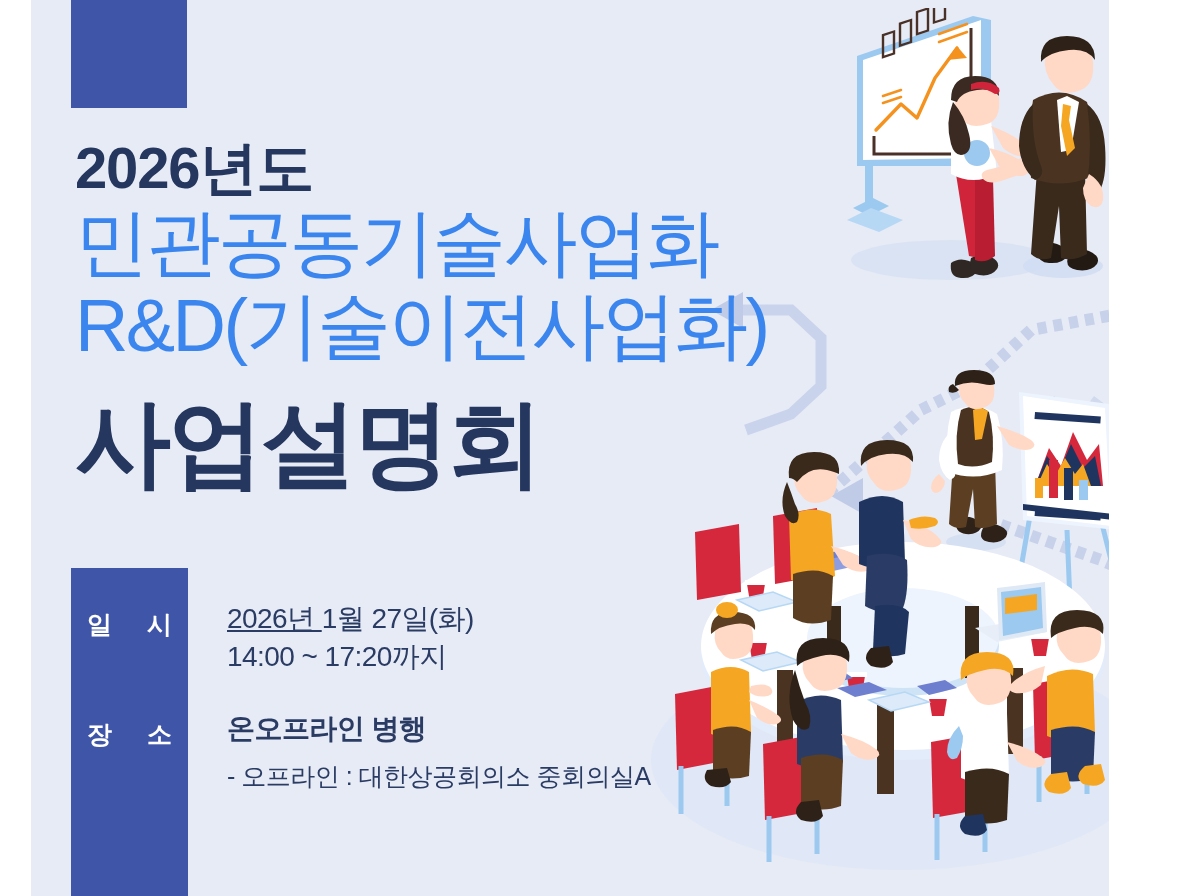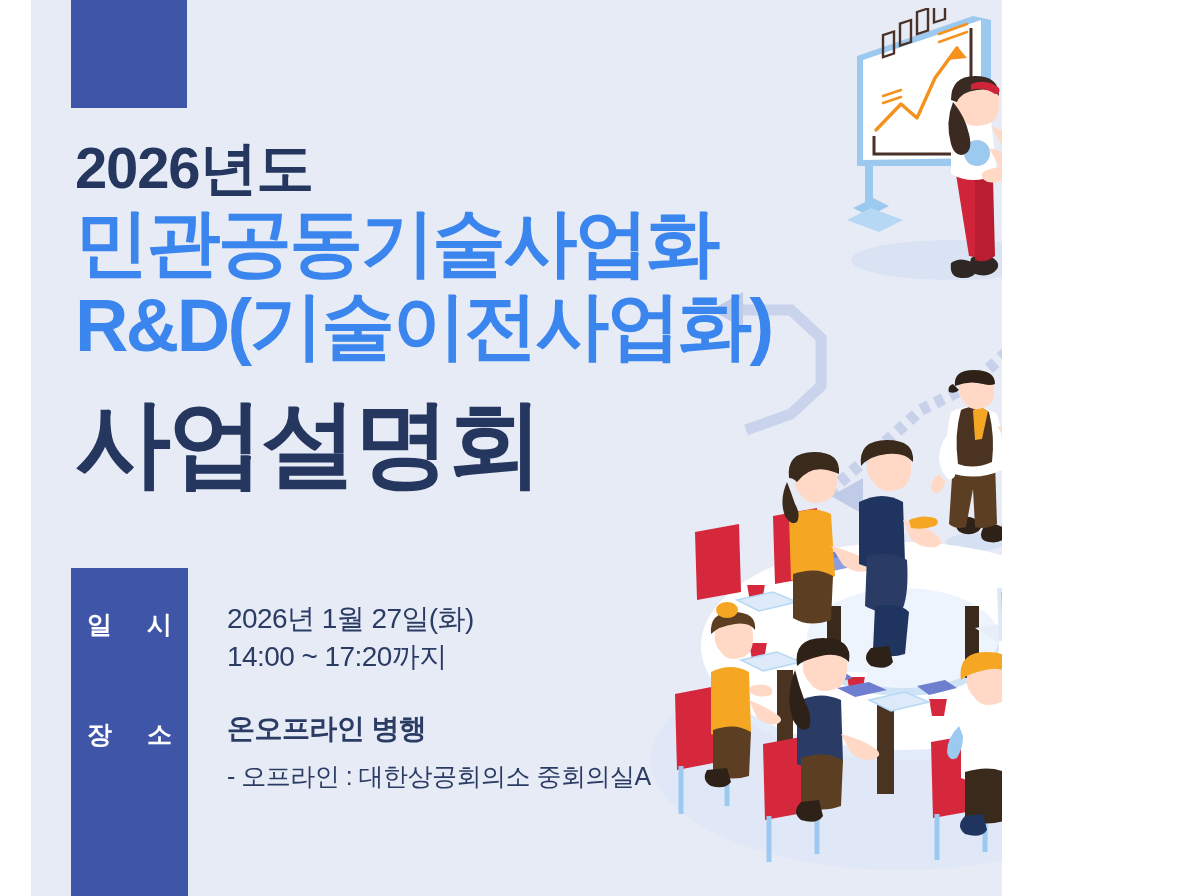--- a/index.html
+++ b/index.html
@@ -12,21 +12,21 @@
     height: 896px;
     overflow: hidden;
     font-family: "Liberation Sans", "DejaVu Sans", sans-serif;
   }
 
   
   #poster {
     position: absolute;
     left: 31px;
     top: 0px;
-    width: 971px;
+    width: 1078px;
     height: 896px;
     background: #e7ebf6;
     overflow: hidden;
   }
 
   
   .bg-deco { position: absolute; pointer-events: none; }
 
   
   #accent-bar-top {
@@ -60,21 +60,21 @@
   }
   .t-year {
     font-size: 58px;
     font-weight: 800;
     color: #25375e;
     line-height: 1.04;
     margin-bottom: 4px;
   }
   .t-blue {
     font-size: 74px;
-    font-weight: 700;
+    font-weight: 400;
     color: #3a86ee;
     line-height: 1.12;
     letter-spacing: -0.035em;
   }
   .t-navy-big {
     font-size: 96px;
     font-weight: 800;
     color: #25375e;
     line-height: 1.14;
     letter-spacing: -0.03em;
@@ -131,21 +131,21 @@
   .v-sub {
     display: block;
     white-space: nowrap;
     font-size: 25px;
     line-height: 1.45;
     color: #2b3c64;
     letter-spacing: -0.02em;
   }
   .v-sub.indent { padding-left: 108px; }
   .v-gap { height: 10px; }
-  .inline-reg { font-weight: 400; }
+  .inline-reg { font-weight: 400; text-decoration: underline; }
   .inline-bold { font-weight: 400; }
 
   
   #illus-top {
     position: absolute;
     left: 800px;
     top: 8px;
     width: 345px;
     height: 300px;
   }

